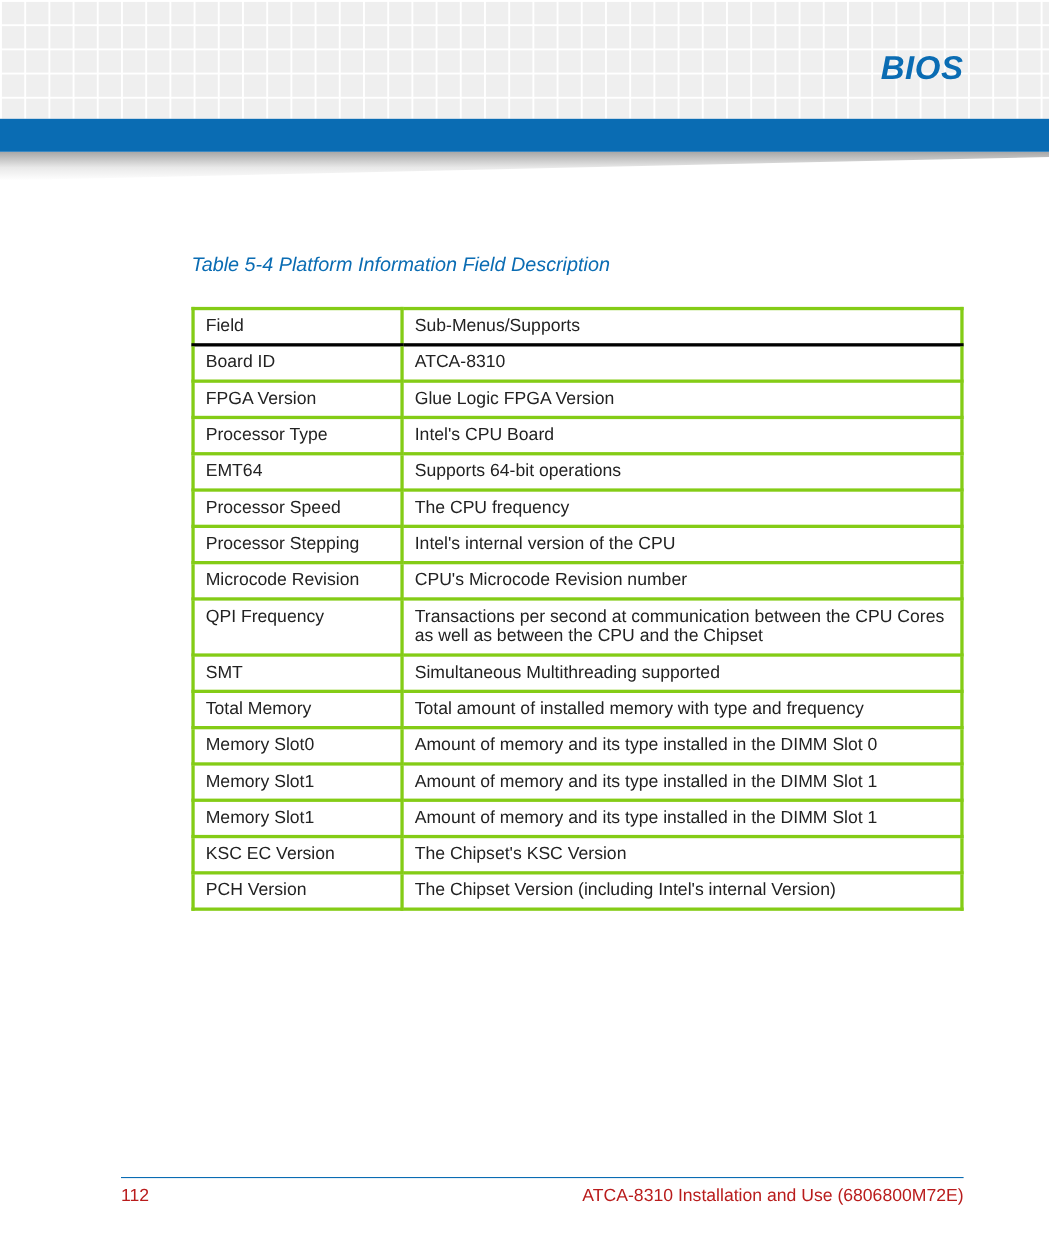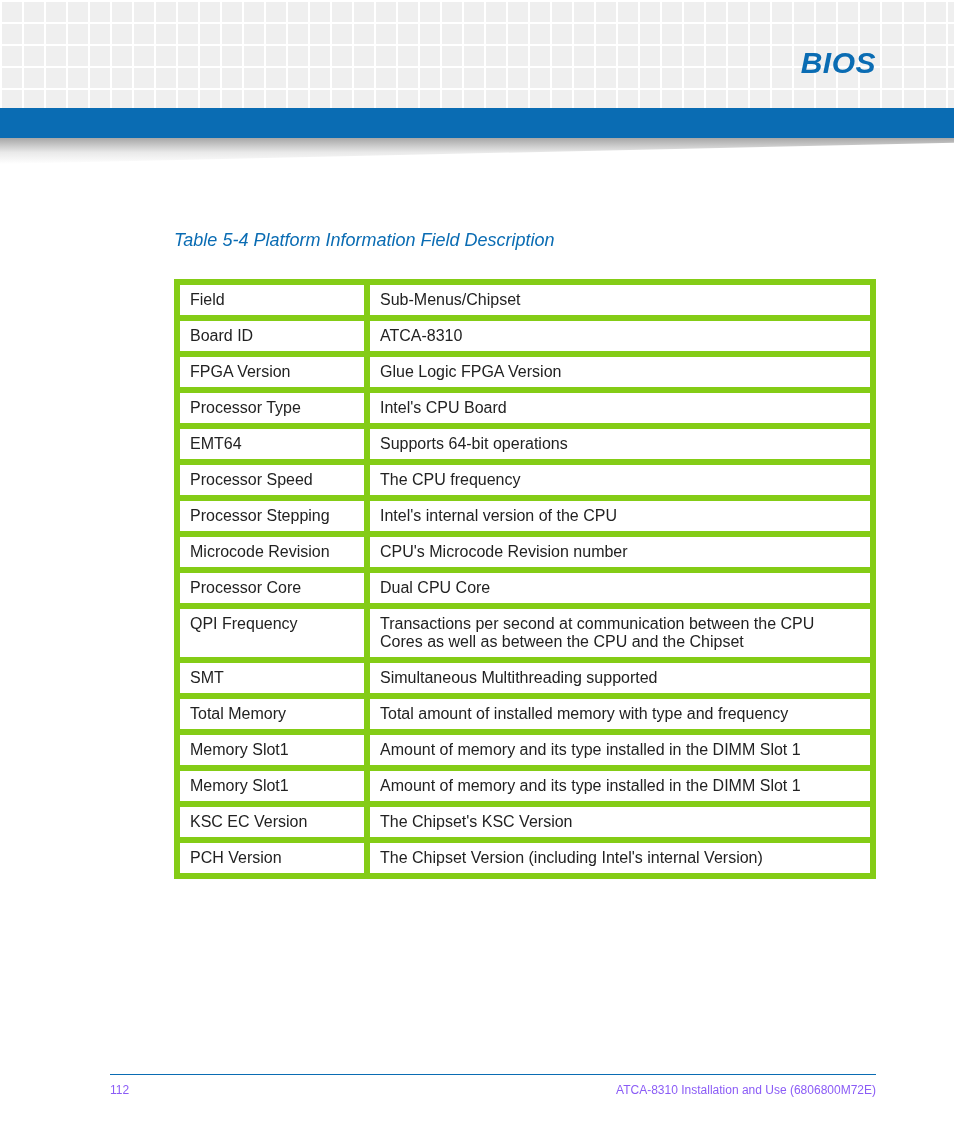--- a/index.html
+++ b/index.html
@@ -61,21 +61,21 @@
     margin-bottom: 28px;
   }
   table {
     width: 100%;
     border-collapse: collapse;
     font-size: 16px;
   }
   th, td {
     text-align: left;
     padding: 6px 10px 6px 10px;
-    border: 6px solid #84cc16;
+    border: 3px solid #84cc16;
     vertical-align: top;
     font-weight: 400;
   }
   thead th {
     border-bottom: 3px solid #000;
   }
   col.col-field { width: 190px; }
   .footer {
     position: absolute;
     left: 110px;
@@ -83,22 +83,22 @@
     bottom: 48px;
   }
   .footer-rule {
     border: none;
     border-top: 1px solid #0a6cb3;
     margin-bottom: 8px;
   }
   .footer-row {
     display: flex;
     justify-content: space-between;
-    font-size: 12px;
-    color: #8b5cf6;
+    font-size: 16px;
+    color: #b91c1c;
   }
   .page-num { font-weight: 400; }
 </style>
 </head>
 <body>
 
 <div class="bg-grid"></div>
 <div class="section-title">BIOS</div>
 <div class="blue-bar"></div>
 <div class="gray-wedge"></div>
@@ -106,21 +106,21 @@
 <div class="content">
   <div class="table-caption">Table 5-4 Platform Information Field Description</div>
   <table>
     <colgroup>
       <col class="col-field">
         <col>
     </colgroup>
     <thead>
       <tr>
         <th>Field</th>
-        <th>Sub-Menus/Chipset</th>
+        <th>Sub-Menus/Supports</th>
       </tr>
     </thead>
     <tbody id="table-body">
         <tr>
           <td>Board ID</td>
           <td>ATCA-8310</td>
         </tr>
         <tr>
           <td>FPGA Version</td>
           <td>Glue Logic FPGA Version</td>
@@ -139,34 +139,34 @@
         </tr>
         <tr>
           <td>Processor Stepping</td>
           <td>Intel's internal version of the CPU</td>
         </tr>
         <tr>
           <td>Microcode Revision</td>
           <td>CPU's Microcode Revision number</td>
         </tr>
         <tr>
-          <td>Processor Core</td>
-          <td>Dual CPU Core</td>
-        </tr>
-        <tr>
           <td>QPI Frequency</td>
           <td>Transactions per second at communication between the CPU Cores as well as between the CPU and the Chipset</td>
         </tr>
         <tr>
           <td>SMT</td>
           <td>Simultaneous Multithreading supported</td>
         </tr>
         <tr>
           <td>Total Memory</td>
           <td>Total amount of installed memory with type and frequency</td>
+        </tr>
+        <tr>
+          <td>Memory Slot0</td>
+          <td>Amount of memory and its type installed in the DIMM Slot 0</td>
         </tr>
         <tr>
           <td>Memory Slot1</td>
           <td>Amount of memory and its type installed in the DIMM Slot 1</td>
         </tr>
         <tr>
           <td>Memory Slot1</td>
           <td>Amount of memory and its type installed in the DIMM Slot 1</td>
         </tr>
         <tr>

